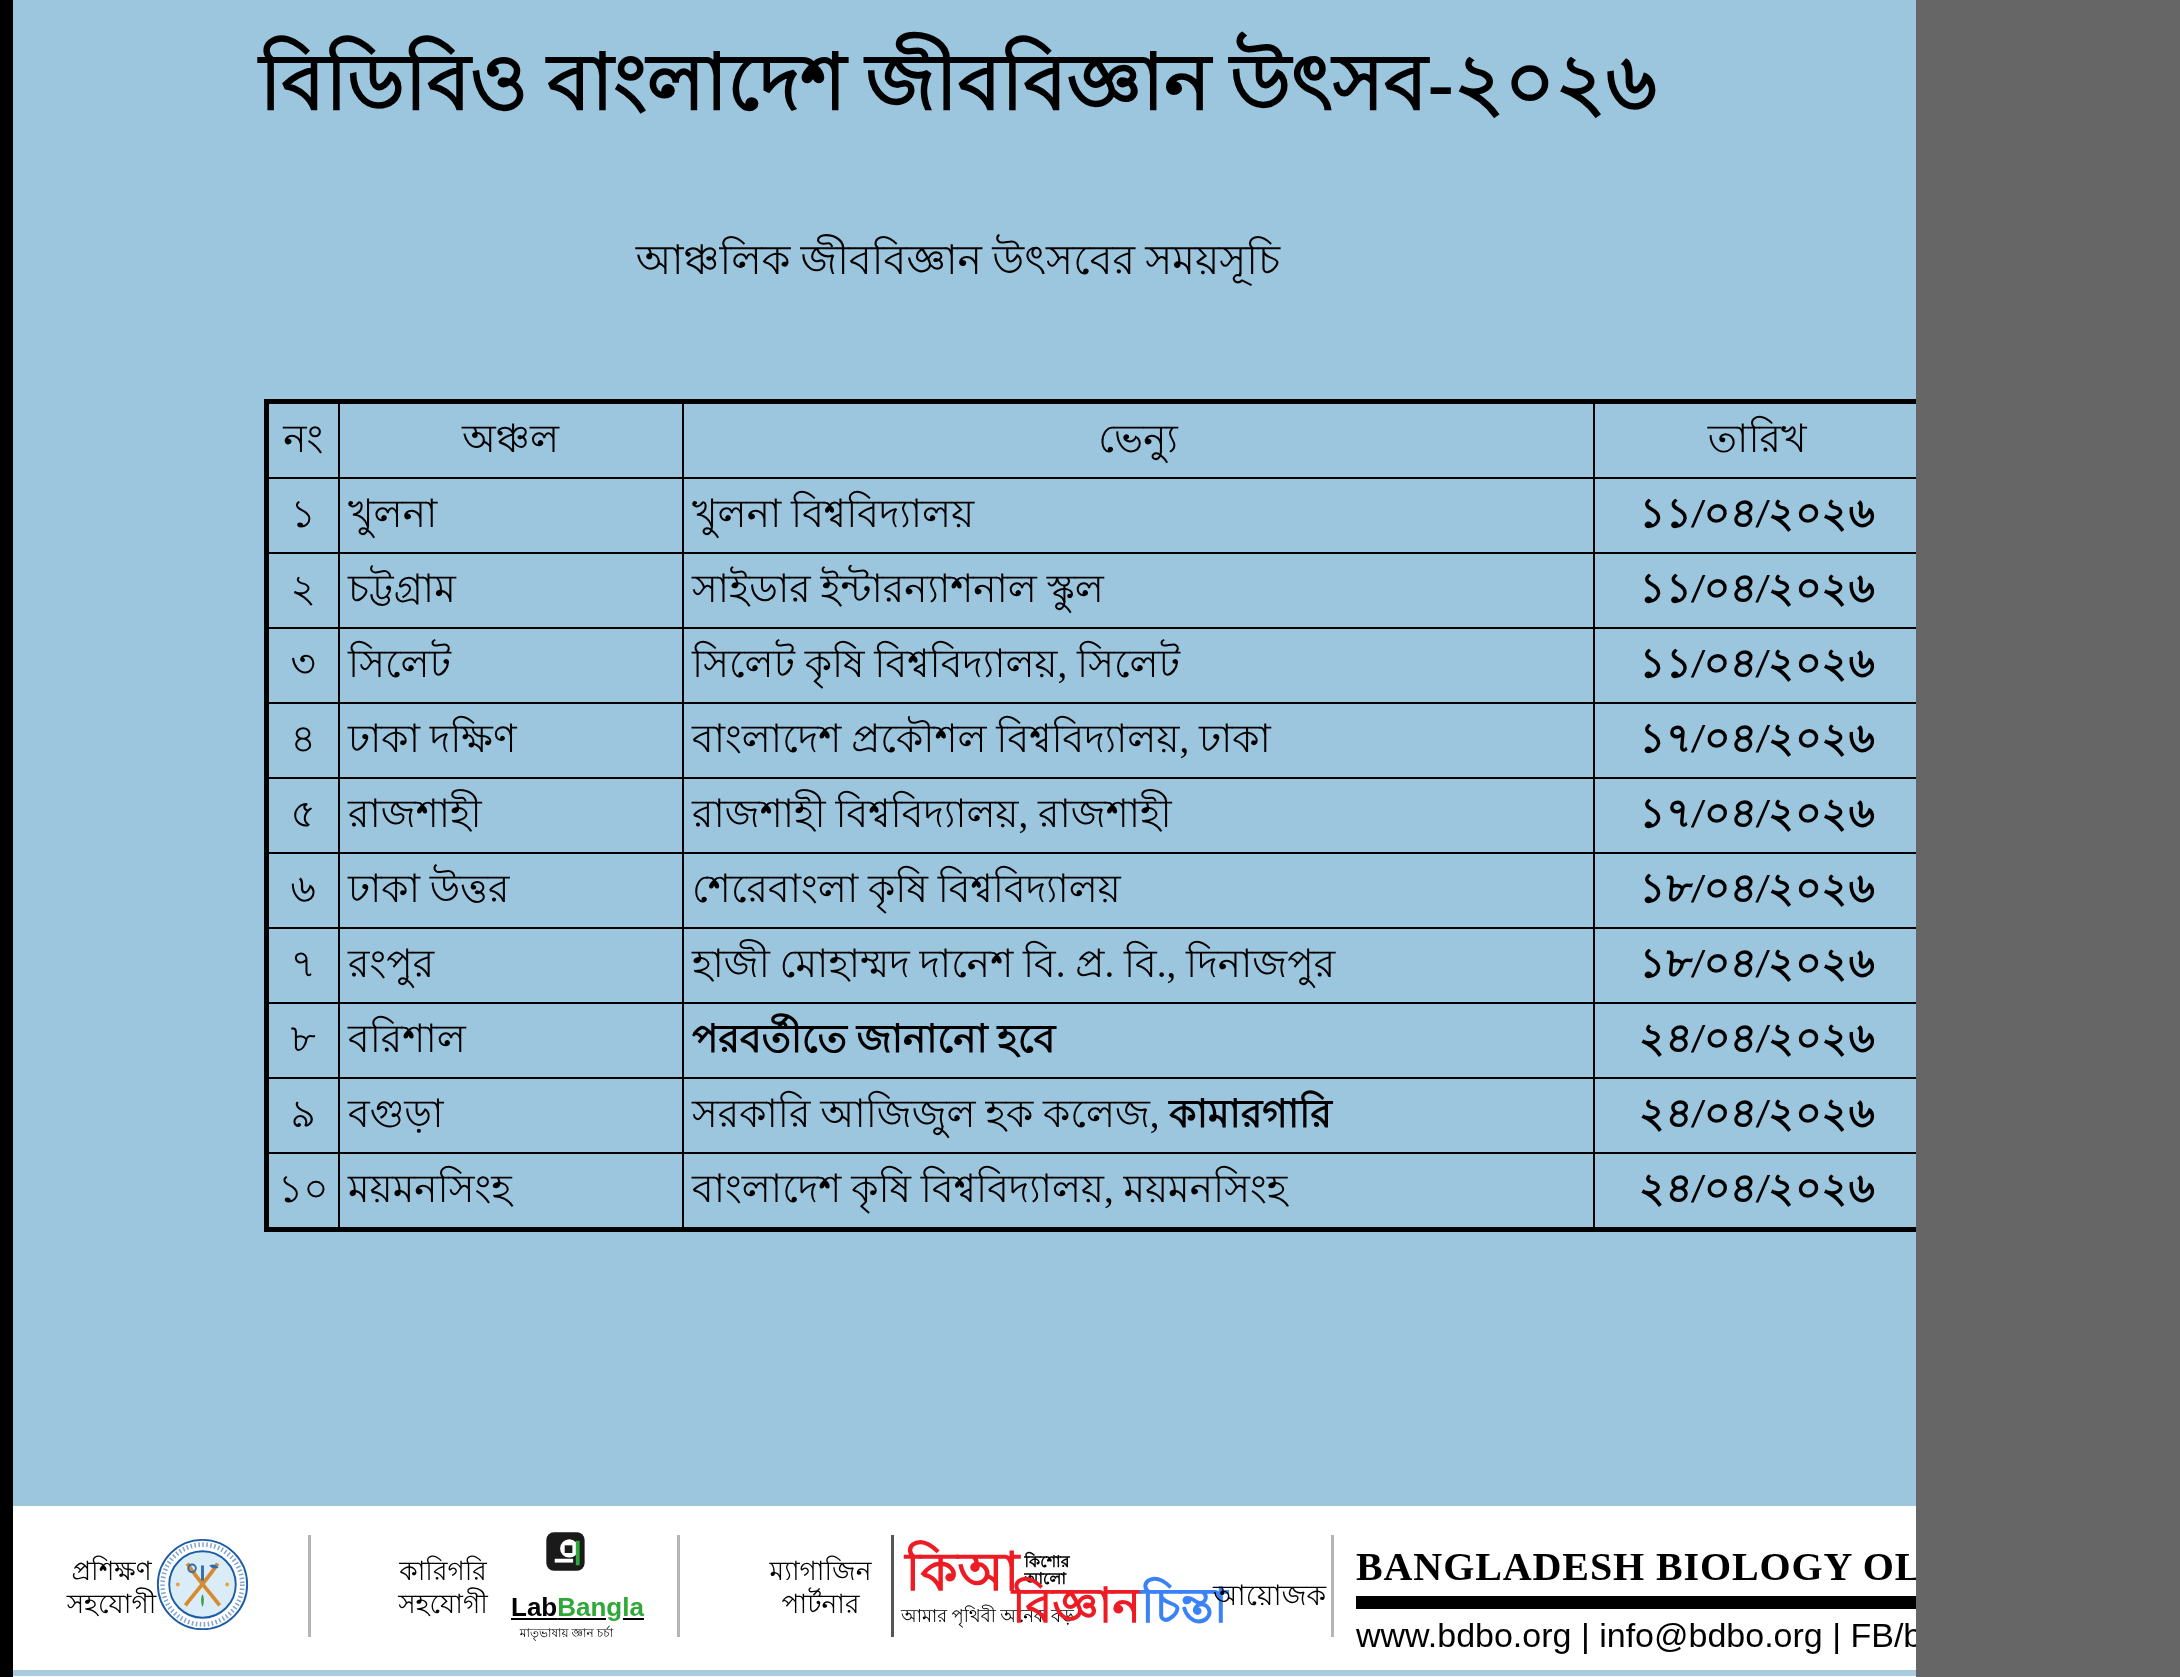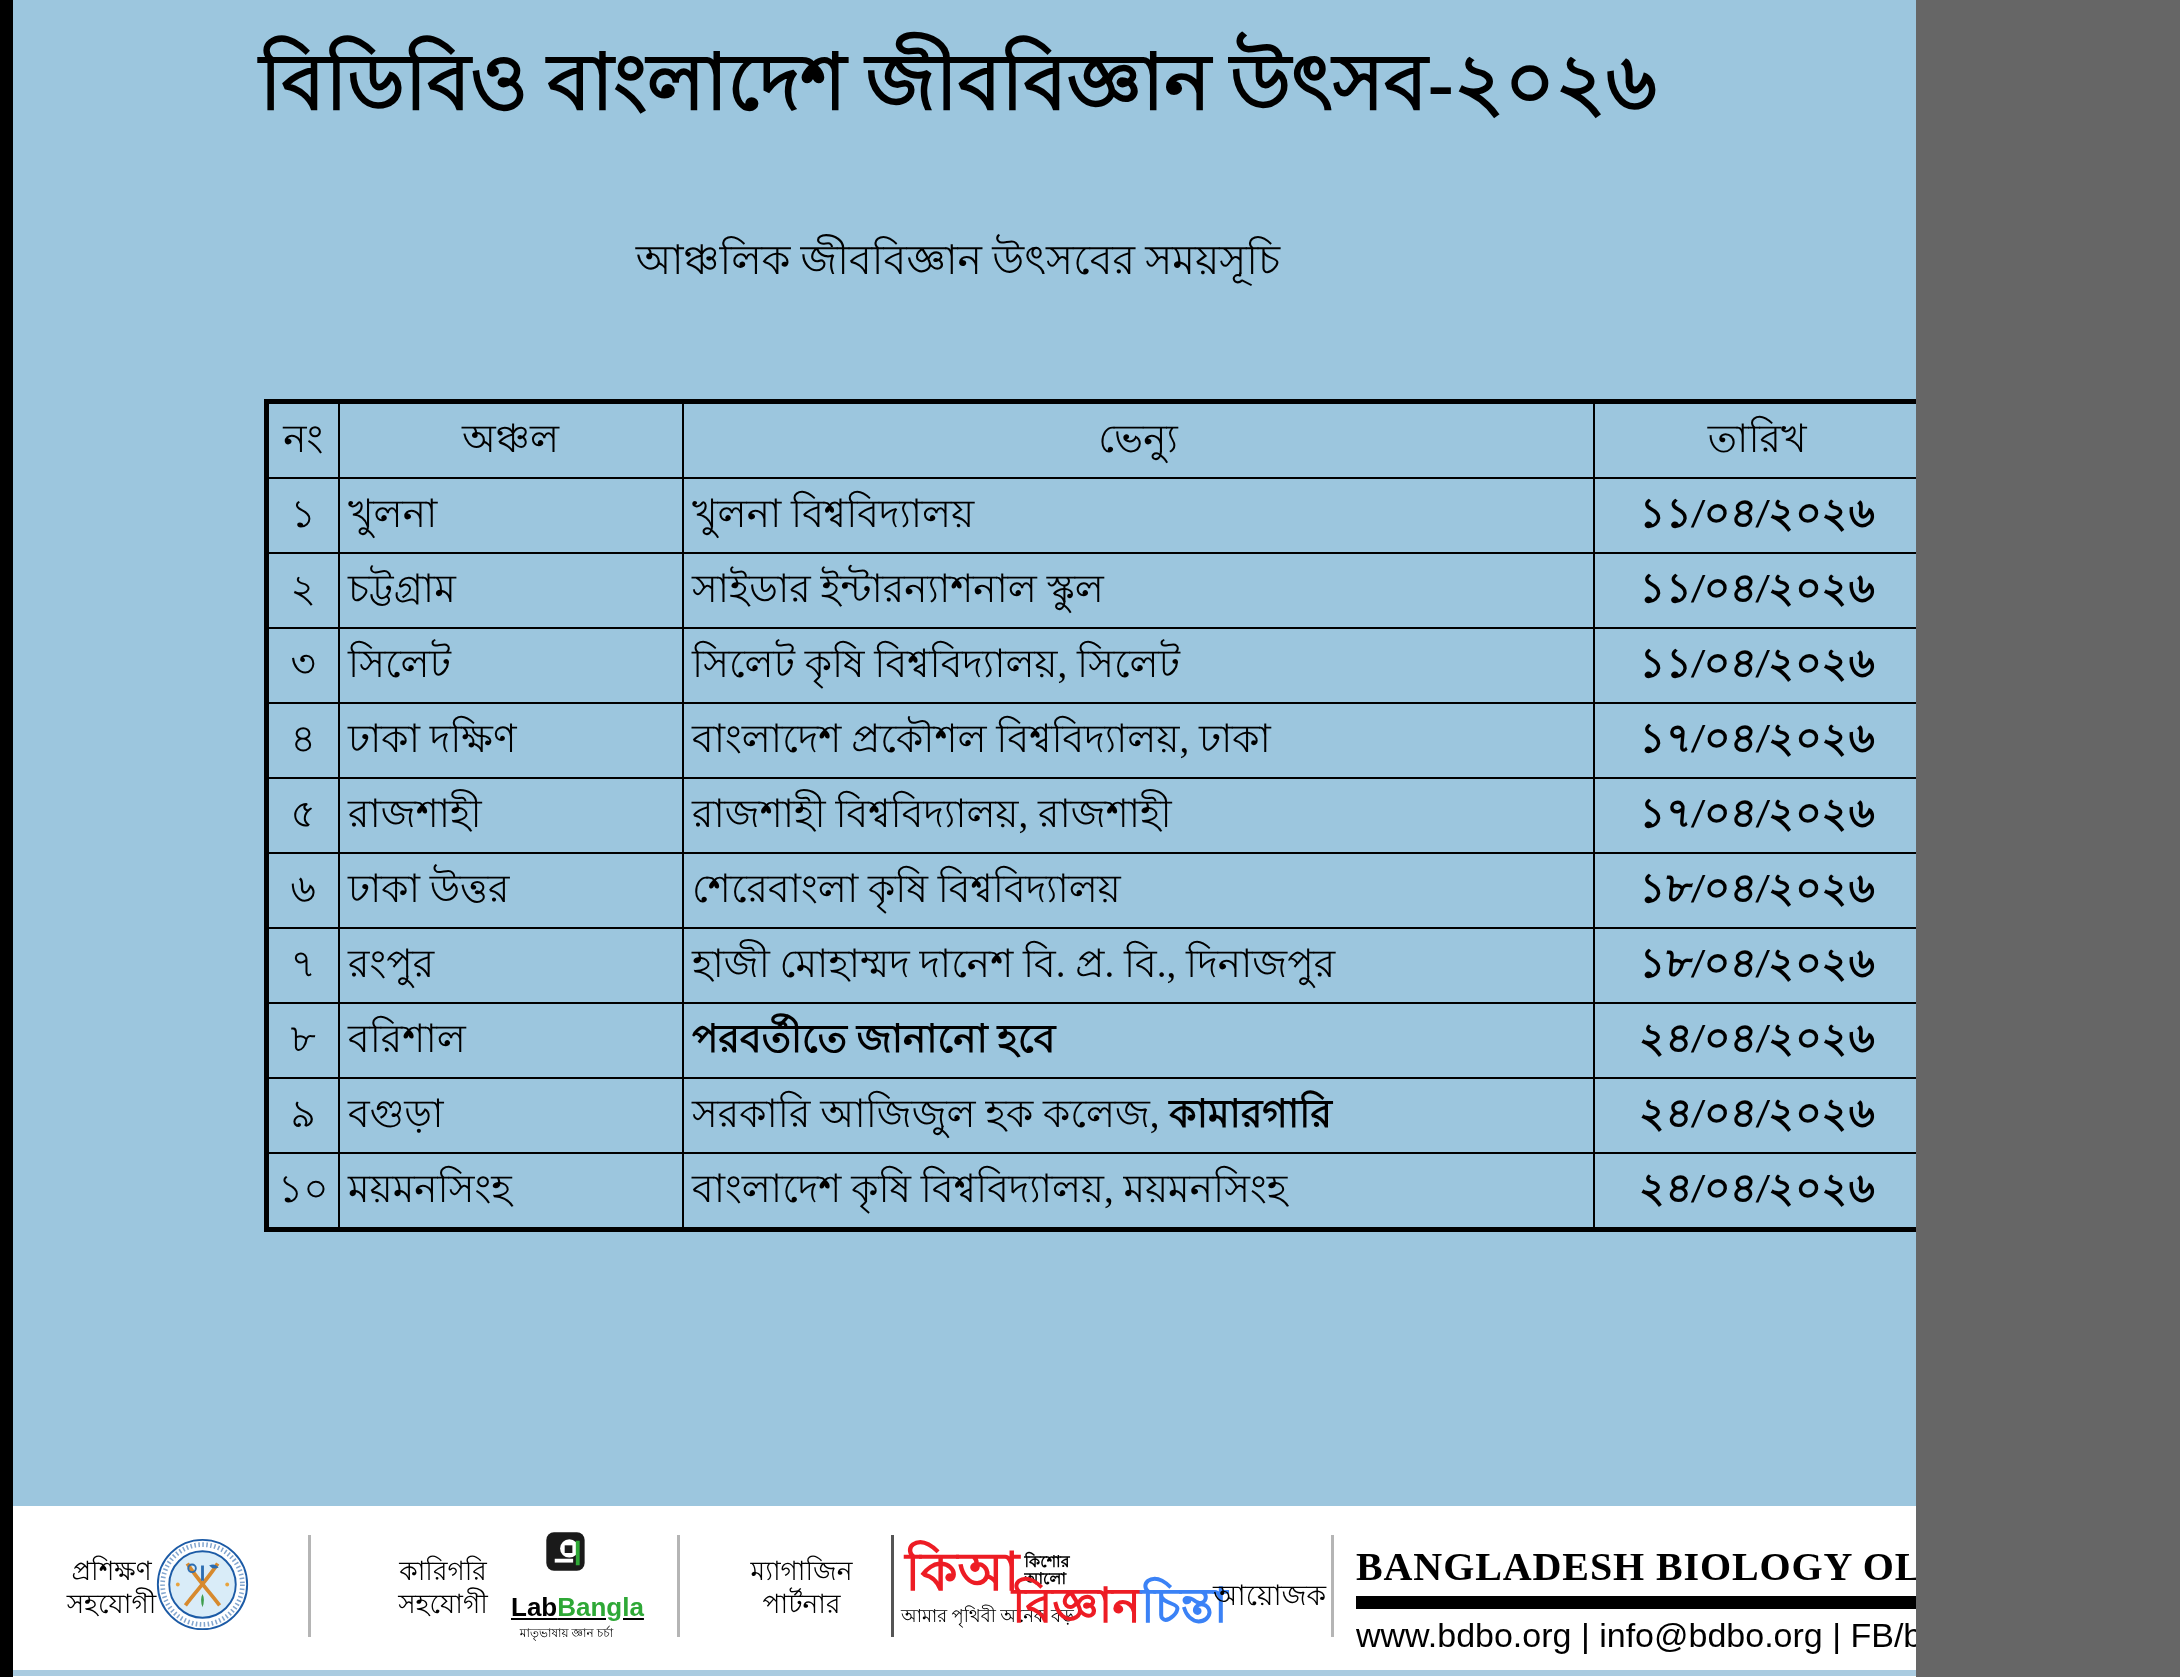--- a/index.html
+++ b/index.html
@@ -211,21 +211,21 @@
         <rect x="27" y="20" width="10" height="10" fill="#1a1a1a"></rect>
         <path d="M44,14 v32" stroke="#2ea836" stroke-width="5" fill="none"></path>
         <path d="M14,40 h24" stroke="#ffffff" stroke-width="5" fill="none"></path>
       </svg>
       <div class="lb-name"><span>Lab</span><span class="grn">Bangla</span></div>
       <div class="lb-tagline">মাতৃভাষায় জ্ঞান চর্চা</div>
     </div>
 
     <div class="fdiv" style="left:677px"></div>
 
-    <div class="partner-label" style="left:729px;width:145px">
+    <div class="partner-label" style="left:748px;width:145px">
       <span>ম্যাগাজিন</span><br>
       <span>পার্টনার</span>
     </div>
 
     <div class="fdiv dark" style="left:891px"></div>
 
     <div class="kia">
       <div class="kia-row">
         <span class="kia-main">কিআ</span>
         <span class="kia-sub">

